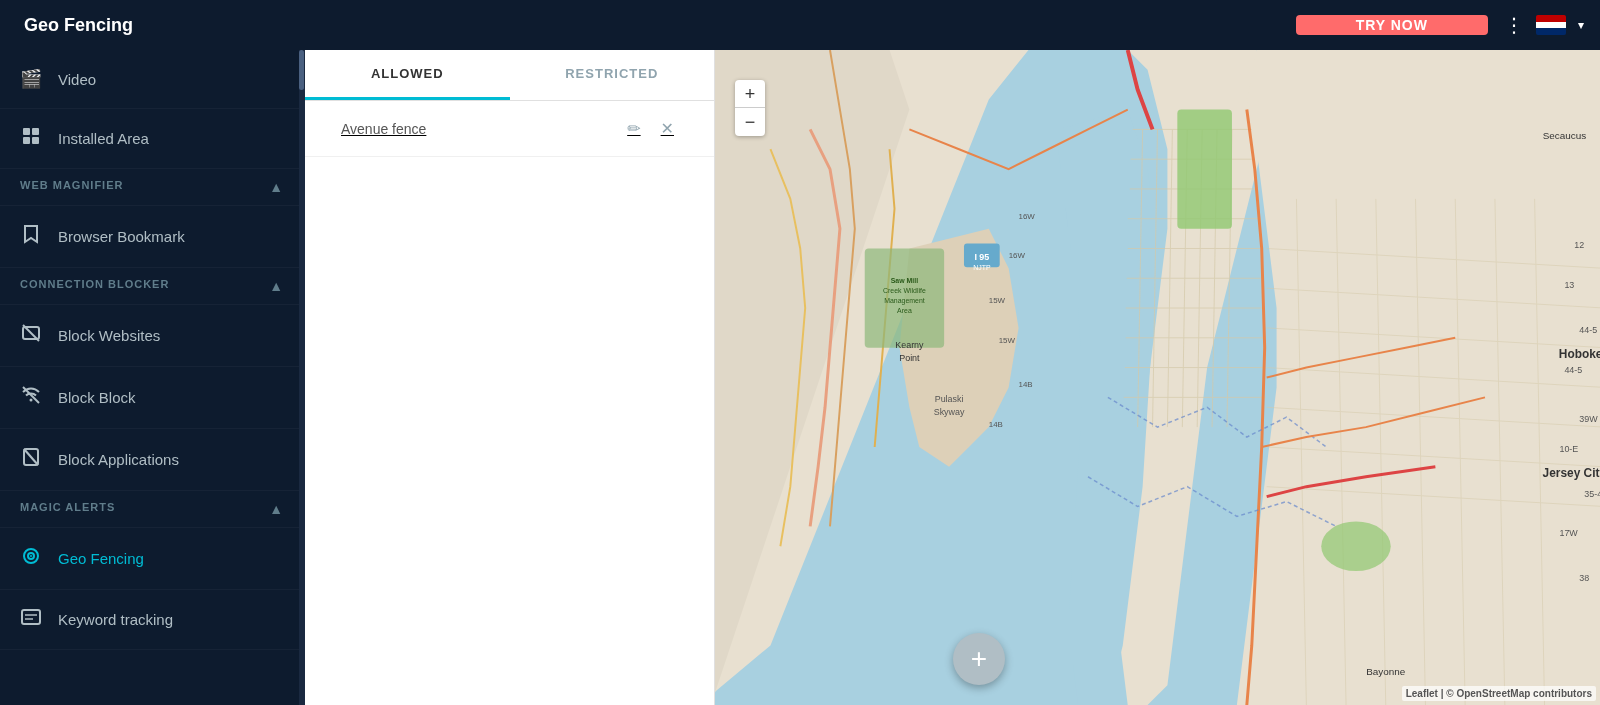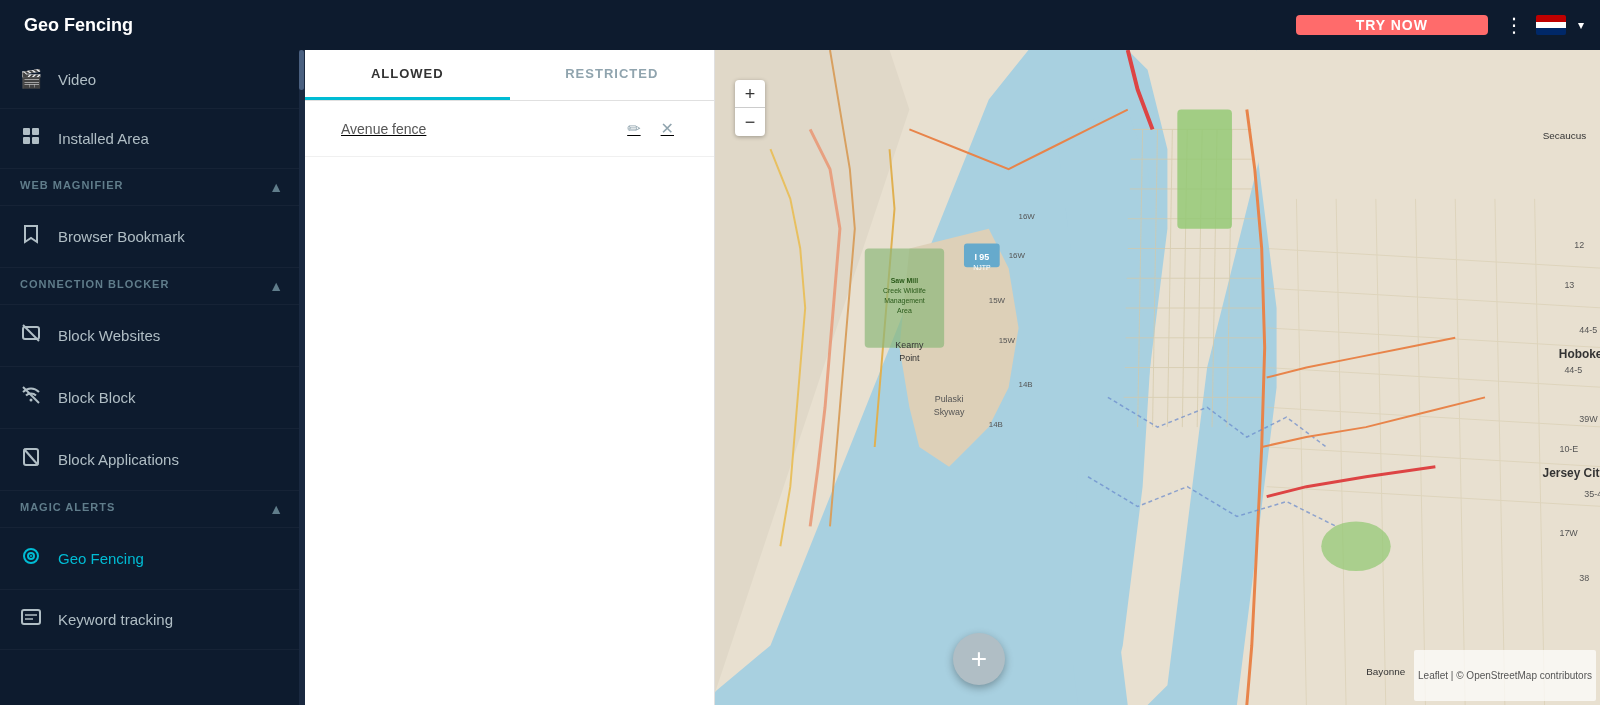--- a/index.html
+++ b/index.html
@@ -243,22 +243,23 @@
       top: 0; left: 0;
     }
 
     .map-attribution {
       position: absolute;
       bottom: 4px;
       right: 4px;
       font-size: 10px;
       color: #555;
       background: rgba(255,255,255,0.7);
-      padding: 20px 4px;
+      padding: 2px 4px;
       border-radius: 2px;
+      font-weight: bold;
     }
   </style>
 </head>
 <body>
 
 <div class="top-bar">
   <span class="top-bar-title">Geo Fencing</span>
   <button class="try-now-btn">TRY NOW</button>
   <div class="top-bar-right">
     <span class="dots-icon">⋮</span>

